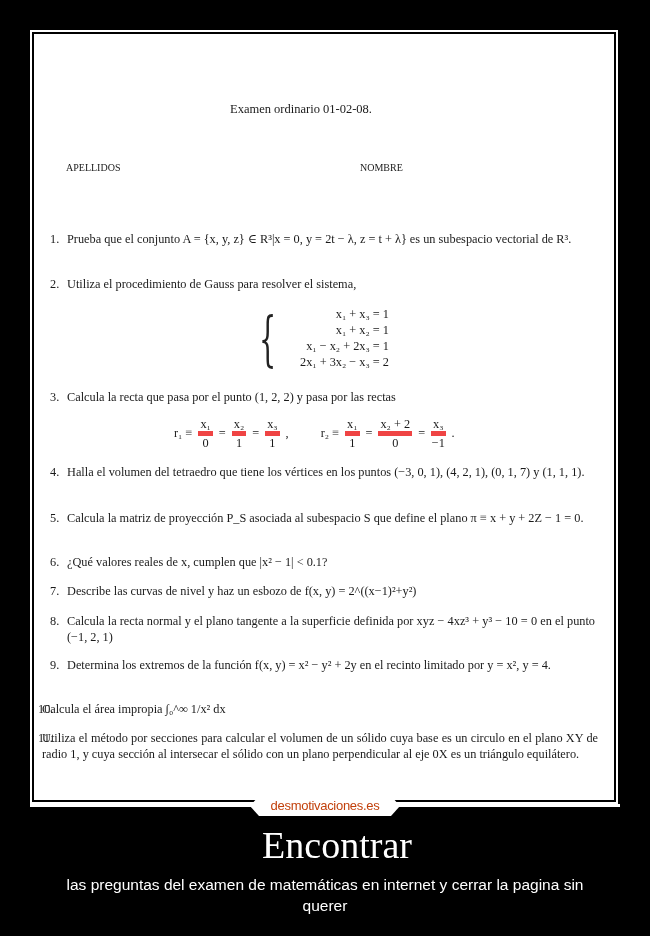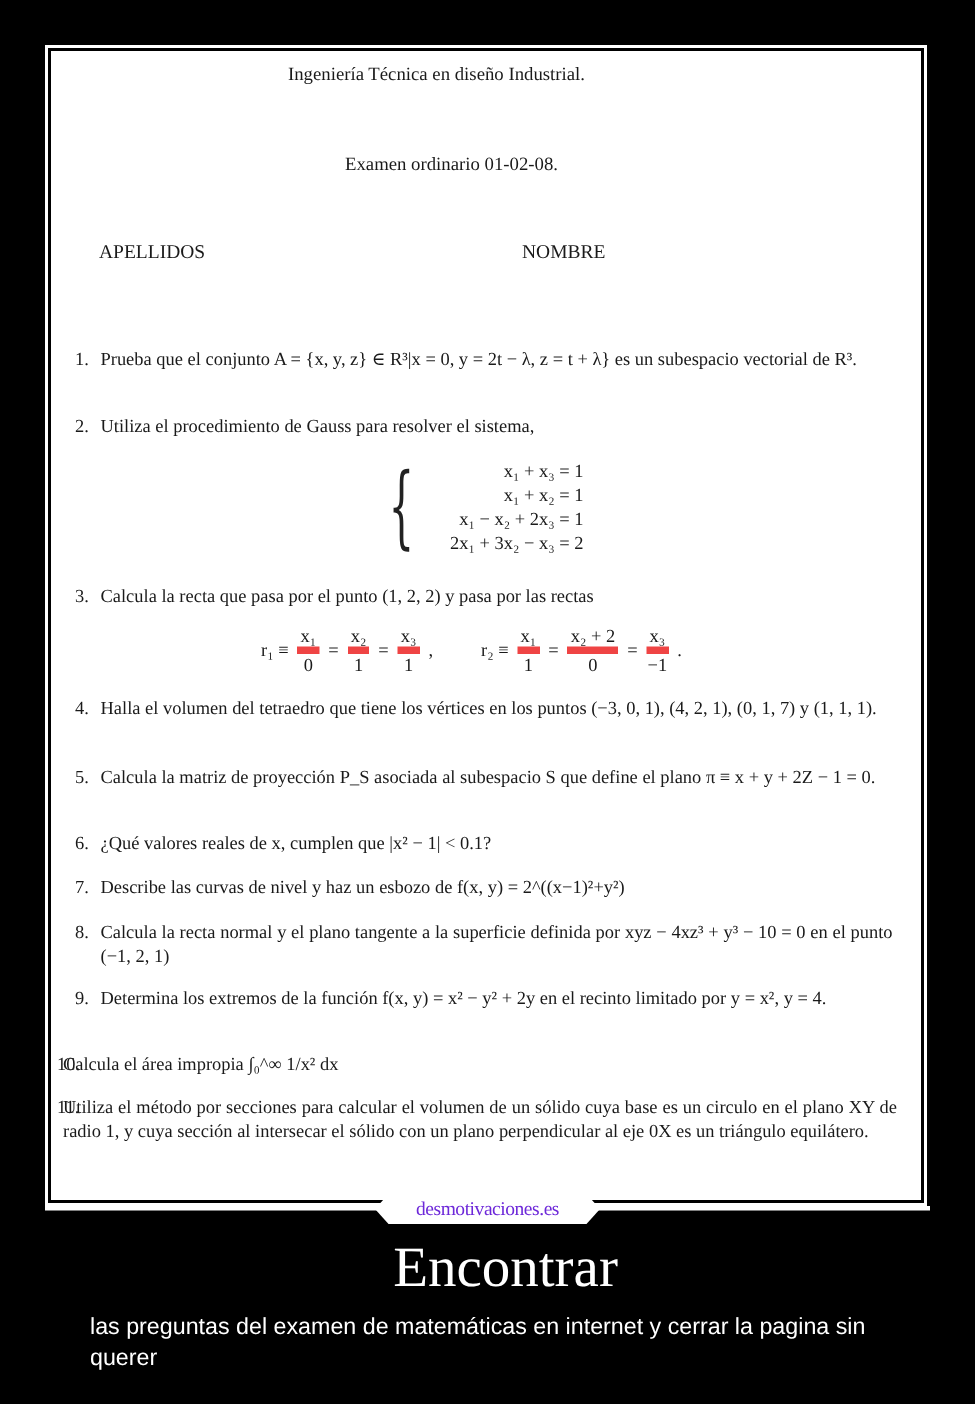--- a/index.html
+++ b/index.html
@@ -13,21 +13,21 @@
   }
   .paper {
     position: absolute; left: 34px; top: 34px; width: 580px; height: 766px;
     background: #fff; color: #1a1a1a;
     font-family: "Liberation Serif", "DejaVu Serif", serif;
   }
   .t { position: absolute; white-space: nowrap; font-size: 12.3px; line-height: 15px; }
   .hdr1 { left: 158px; top: 8px; font-size: 12.5px; }
   .hdr2 { left: 32px; top: 50px; font-size: 13.5px; letter-spacing: 0.1px; }
   .hdr3 { left: 196px; top: 68px; font-size: 12.5px; }
-  .lbl { font-size: 13px; }
+  .lbl { font-size: 10px; }
   .q { position: absolute; left: 16px; width: 545px; font-size: 12.3px; line-height: 16px; }
   .q .num { position: absolute; left: 0; top: 0; }
   .q .body { margin-left: 17px; text-align: justify; }
   .q.wide .body { margin-left: 4px; }
   .q.wide { left: 4px; width: 560px; }
   .sys {
     position: absolute; left: 225px; top: 270px; width: 140px; height: 68px;
   }
   .brace {
     position: absolute; left: 0; top: 0; font-size: 60px; line-height: 68px; font-family: "DejaVu Serif", serif;
@@ -37,45 +37,44 @@
   .eqline { display: block; }
   .lines {
     position: absolute; left: 140px; top: 383px; font-size: 12.3px; white-space: nowrap;
     display: flex; align-items: center; gap: 4px;
   }
   .frac { display: inline-flex; flex-direction: column; align-items: center; vertical-align: middle; margin: 0 2px; }
   .frac .n { border-bottom: 5px solid #ef4444; padding: 0 2px; line-height: 14px; }
   .frac .d { line-height: 14px; }
   .watermark {
     position: absolute; left: 250px; top: 796px; width: 150px; height: 20px;
-    background: #fff; color: #6d28d9; text-align: center;
-    font-family: Liberation Serif, serif; font-size: 13px; line-height: 20px; letter-spacing: -0.3px;
+    background: #fff; color: #c2410c; text-align: center;
+    font-family: Liberation Sans, sans-serif; font-size: 13px; line-height: 20px; letter-spacing: -0.3px;
     clip-path: polygon(6% 0, 94% 0, 100% 50%, 94% 100%, 6% 100%, 0 50%);
   }
   .wm-line { position: absolute; top: 804px; height: 3px; background: #fff; }
   .title {
     position: absolute; left: 0; width: 650px; top: 822px; text-align: center; color: #fff;
     font-family: "Liberation Serif", "DejaVu Serif", serif; font-size: 38px; line-height: 46px; padding-left: 12px;
   }
   .caption {
-    position: absolute; left: 60px; width: 530px; top: 874px; color: #fff;
+    position: absolute; left: 60px; width: 530px; top: 874px; text-align: center; color: #fff;
     font-family: "Liberation Sans", "DejaVu Sans", sans-serif; font-size: 15.5px; line-height: 21px;
   }
 </style>
 </head>
 <body>
 
 <div class="frame"></div>
 
 <div class="paper">
-  <div class="t hdr1">Ingeniería Técnica en diseño Industrial.</div>
   <div class="t hdr3">Examen ordinario 01-02-08.</div>
 
   <div class="t lbl" style="left:32px;top:126px;">APELLIDOS</div>
-  <div class="t lbl" style="left:314px;top:126px;">NOMBRE</div>
+  <div class="t lbl" style="left:326px;top:126px;">NOMBRE</div>
 
   <div class="q" style="top:197px;">
     <span class="num">1.</span>
     <div class="body">Prueba que el conjunto A = {x, y, z} ∈ R³|x = 0, y = 2t − λ, z = t + λ} es un subespacio vectorial de R³.</div>
   </div>
 
   <div class="q" style="top:242px;">
     <span class="num">2.</span>
     <div class="body">Utiliza el procedimiento de Gauss para resolver el sistema,</div>
   </div>

